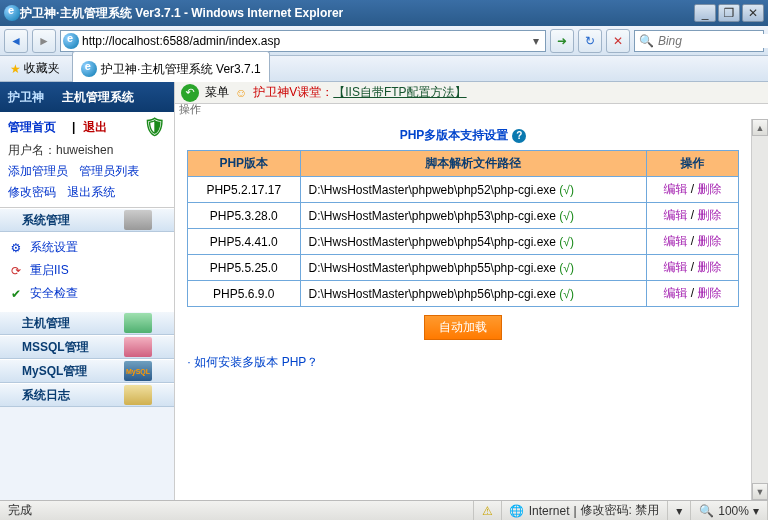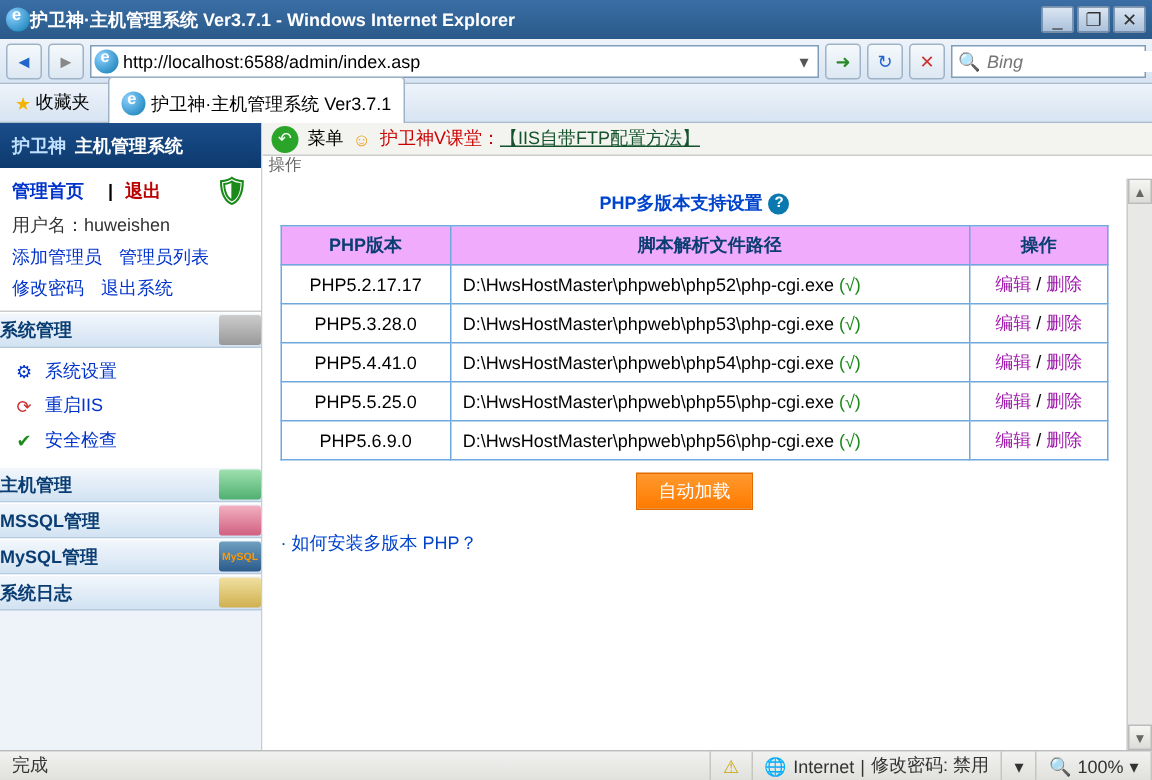--- a/index.html
+++ b/index.html
@@ -27,22 +27,22 @@
 .fav { display: flex; align-items: center; gap: 3px; padding: 2px 6px; }
 .fav .star { color: #f5b301; }
 .tab { height: 36px; background: #fff; border: 1px solid #9fb3c8; border-bottom: none; display: flex; align-items: center; padding: 0 8px; gap: 4px; border-radius: 3px 3px 0 0; }
 
 
 .content { display: flex; height: calc(520px - 26px - 30px - 26px - 20px); }
 
 
 .sidebar { width: 175px; background: #eef3fa; border-right: 1px solid #ccc; overflow: hidden; display: flex; flex-direction: column; }
 .logo-row { height: 30px; background: linear-gradient(#1a4d8a,#0d3a6e); color: #fff; display: flex; align-items: center; padding: 0 8px; font-weight: bold; font-size: 13px; }
-.logo-row .brand { margin-right: 6px; color: #bfe0ff; text-align: right; }
-.section-head { height: 24px; background: linear-gradient(#f2f7fc,#d2e2f2); border-top: 1px solid #fff; border-bottom: 1px solid #b5c9dd; display: flex; align-items: center; padding: 0 0; font-weight: bold; color: #0a3d72; }
+.logo-row .brand { margin-right: 18px; color: #bfe0ff; text-align: right; }
+.section-head { height: 24px; background: linear-gradient(#f2f7fc,#d2e2f2); border-top: 1px solid #fff; border-bottom: 1px solid #b5c9dd; display: flex; align-items: center; padding: 0 22px; font-weight: bold; color: #0a3d72; }
 .section-head .sicon { margin-left: auto; width: 28px; height: 20px; }
 .user-panel { background: #fff; padding: 4px 8px 6px; border-bottom: 1px solid #ccc; }
 .user-panel .topline { display: flex; align-items: center; gap: 8px; font-weight: bold; }
 .user-panel .topline .logout { color: #b00; }
 .user-panel .shield { margin-left: auto; color: #1a8a1a; font-size: 18px; }
 .user-panel .row { margin-top: 4px; color: #333; }
 .user-panel a { color: #0033cc; text-decoration: none; margin-right: 8px; }
 .sys-list { background: #fff; padding: 4px 4px 6px; }
 .sys-list .item { display: flex; align-items: center; gap: 6px; padding: 3px 4px; color: #0033cc; }
 .sys-list .item .ic { width: 16px; height: 16px; display: inline-flex; align-items: center; justify-content: center; font-size: 12px; }
@@ -56,21 +56,21 @@
 .crumb .promo { color: #c00; }
 .crumb .promo .lk { color: #14532d; }
 .op-label { position: relative; top: -2px; left: 4px; color: #666; font-size: 11px; }
 
 .panel-body { padding: 8px 12px; overflow: auto; flex: 1; }
 .panel-title { text-align: center; font-weight: bold; color: #04c; margin-bottom: 6px; display: flex; justify-content: center; align-items: center; gap: 4px; }
 .panel-title .q { width: 14px; height: 14px; border-radius: 50%; background: #0a79b0; color: #fff; display: inline-flex; align-items: center; justify-content: center; font-size: 10px; }
 
 table.php { width: 100%; border-collapse: collapse; border: 1px solid #6fa8dc; }
 table.php th, table.php td { border: 1px solid #6fa8dc; padding: 4px 8px; text-align: left; font-size: 12px; }
-table.php th { background: #f0abfc; color: #0a3d72; text-align: center; }
+table.php th { background: #fdba74; color: #0a3d72; text-align: center; }
 table.php td.center { text-align: center; }
 .ok { color: #1a8a1a; }
 .act a { color: #a21caf; text-decoration: none; }
 .btns { display: flex; justify-content: center; gap: 14px; margin-top: 8px; }
 .btn-orange { background: linear-gradient(#ff9a2e,#ff7a00); color: #fff; border: 1px solid #e06a00; padding: 3px 14px; cursor: pointer; }
 .help-link { margin-top: 14px; color: #04c; }
 
 
 .statusbar { height: 20px; background: linear-gradient(#f2f2f0,#e0e0dd); border-top: 1px solid #bbb; display: flex; align-items: center; font-size: 12px; }
 .statusbar .cell { padding: 0 8px; border-right: 1px solid #c5c5c2; height: 100%; display: flex; align-items: center; gap: 4px; color: #333; }

